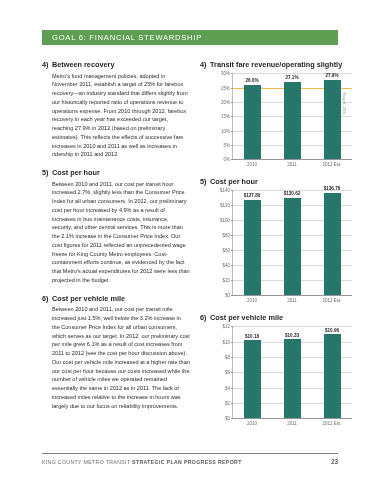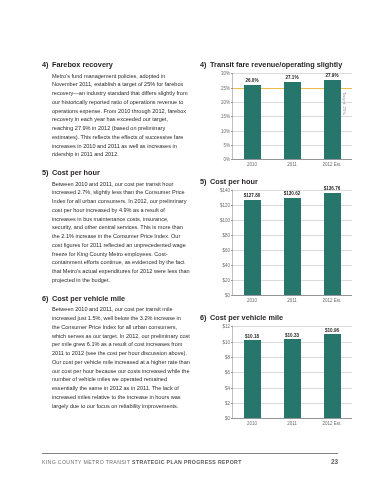--- a/index.html
+++ b/index.html
@@ -230,27 +230,30 @@
     font-size: 6.4px;
     font-weight: bold;
     color: #58595b;
   }
 </style>
 </head>
 <body>
 
 <div class="page">
 
+  <div class="goal-banner">
+    <span class="goal-banner-text">GOAL 6: FINANCIAL STEWARDSHIP</span>
+  </div>
 
   <div class="col-left">
 
     <div class="section">
       <div class="sec-head">
         <span class="sec-num">4)</span>
-        <span class="sec-title">Farebox recovery</span>
+        <span class="sec-title">Between recovery</span>
       </div>
       <div class="sec-body">Metro's fund management policies, adopted in November 2011, establish a target of 25% for farebox recovery—an industry standard that differs slightly from our historically reported ratio of operations revenue to operations expense. From 2010 through 2012, farebox recovery in each year has exceeded our target, reaching 27.9% in 2012 (based on preliminary estimates). This reflects the effects of successive fare increases in 2010 and 2011 as well as increases in ridership in 2011 and 2012.</div>
     </div>
 
     <div class="section">
       <div class="sec-head">
         <span class="sec-num">5)</span>
         <span class="sec-title">Cost per hour</span>
       </div>
       <div class="sec-body">Between 2010 and 2011, our cost per transit hour increased 2.7%, slightly less than the Consumer Price Index for all urban consumers. In 2012, our preliminary cost per hour increased by 4.9% as a result of increases in bus maintenance costs, insurance, security, and other central services. This is more than the 2.1% increase in the Consumer Price Index. Our cost figures for 2011 reflected an unprecedented wage freeze for King County Metro employees. Cost-containment efforts continue, as evidenced by the fact that Metro's actual expenditures for 2012 were less than projected in the budget.</div>

